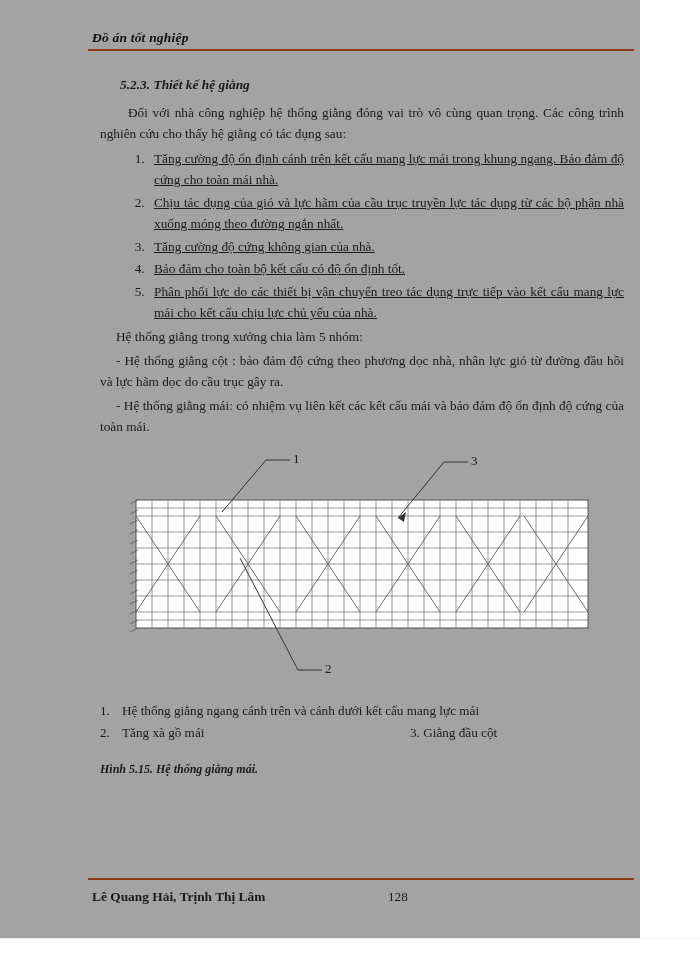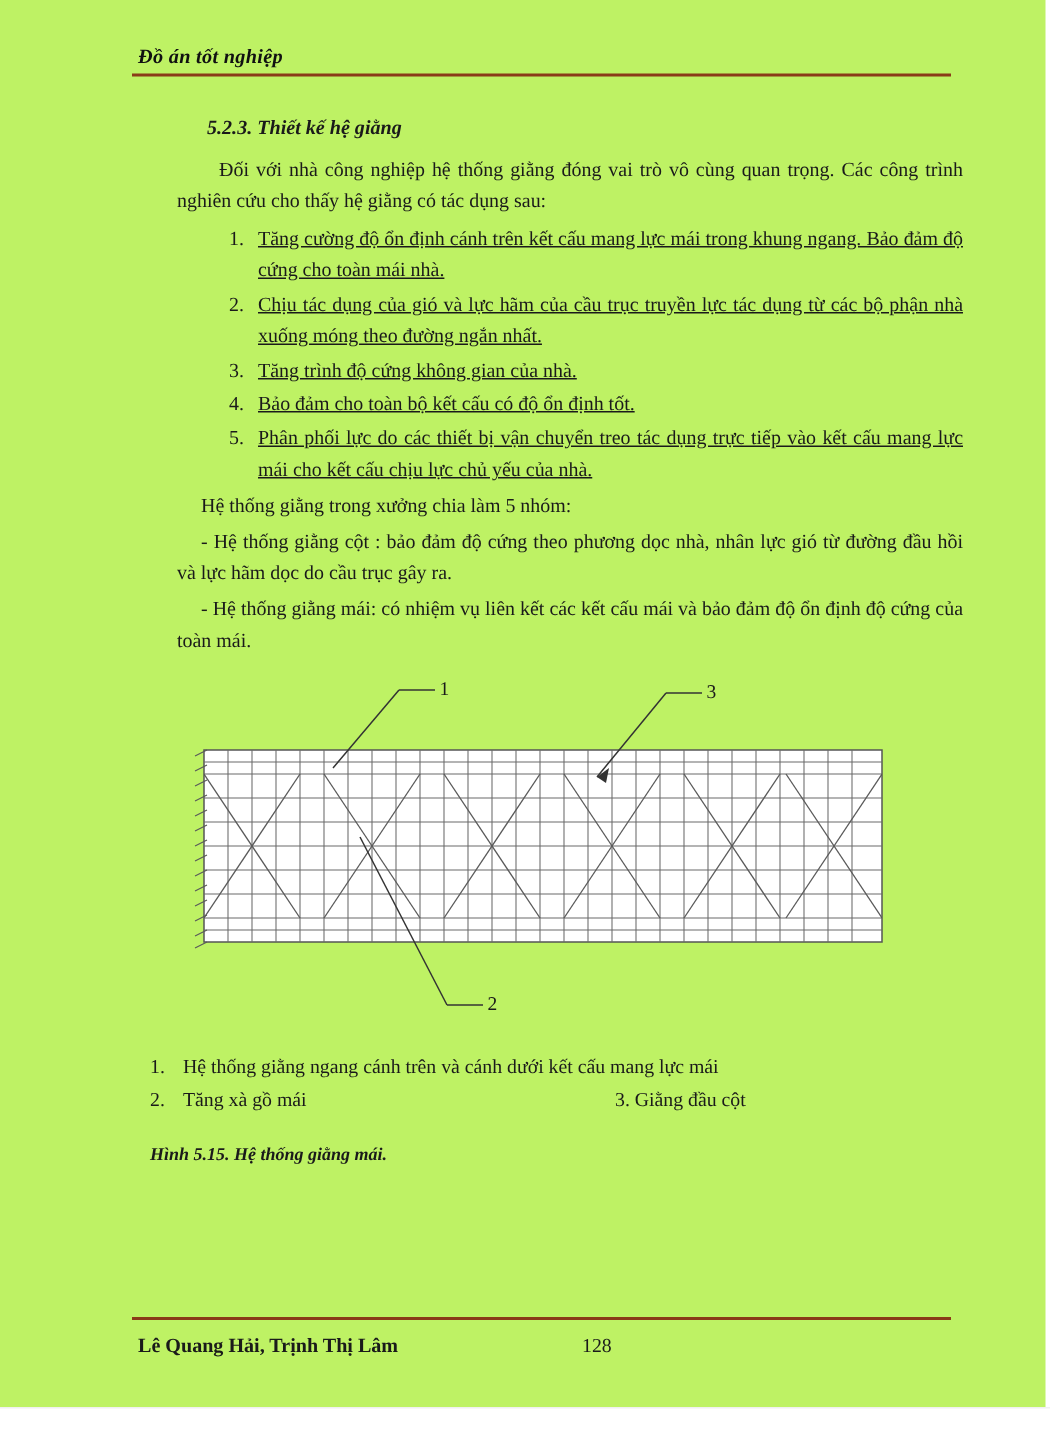--- a/index.html
+++ b/index.html
@@ -11,23 +11,23 @@
     width: 700px;
     height: 960px;
     font-family: "Liberation Serif", serif;
     color: #1a1a1a;
     position: relative;
     overflow: hidden;
   }
   .page {
     position: absolute;
     left: 0; top: 0;
-    width: 697px;
+    width: 640px;
     height: 960px;
-    background: #bef264;
+    background: #a3a3a3;
   }
 
   
   .header {
     position: absolute;
     left: 88px;
     top: 30px;
     width: 546px;
   }
   .header-title {
@@ -59,21 +59,20 @@
   }
 
   
   .content {
     position: absolute;
     left: 100px;
     top: 74px;
     width: 524px;
     font-size: 13.3px;
     line-height: 1.62;
-    margin-left: 18px;
   }
   .section-heading {
     font-weight: bold;
     font-style: italic;
     font-size: 13.4px;
     margin: 0 0 6px 20px;
   }
   p.para {
     margin: 0 0 2px 0;
     text-align: justify;
@@ -193,21 +192,21 @@
   </div>
 
   <div class="content">
     <div class="section-heading">5.2.3. Thiết kế hệ giằng</div>
 
     <p class="para">Đối với nhà công nghiệp hệ thống giằng đóng vai trò vô cùng quan trọng. Các công trình nghiên cứu cho thấy hệ giằng có tác dụng sau:</p>
 
     <ol class="numlist">
       <li>Tăng cường độ ổn định cánh trên kết cấu mang lực mái trong khung ngang. Bảo đảm độ cứng cho toàn mái nhà.</li>
       <li>Chịu tác dụng của gió và lực hãm của cầu trục truyền lực tác dụng từ các bộ phận nhà xuống móng theo đường ngắn nhất.</li>
-      <li>Tăng trình độ cứng không gian của nhà.</li>
+      <li>Tăng cường độ cứng không gian của nhà.</li>
       <li>Bảo đảm cho toàn bộ kết cấu có độ ổn định tốt.</li>
       <li>Phân phối lực do các thiết bị vận chuyển treo tác dụng trực tiếp vào kết cấu mang lực mái cho kết cấu chịu lực chủ yếu của nhà.</li>
     </ol>
 
     <p class="sub">Hệ thống giằng trong xưởng chia làm 5 nhóm:</p>
     <p class="sub">- Hệ thống giằng cột : bảo đảm độ cứng theo phương dọc nhà, nhân lực gió từ đường đầu hồi và lực hãm dọc do cầu trục gây ra.</p>
     <p class="sub">- Hệ thống giằng mái: có nhiệm vụ liên kết các kết cấu mái và bảo đảm độ ổn định độ cứng của toàn mái.</p>
   </div>
 
   <div class="figure">

